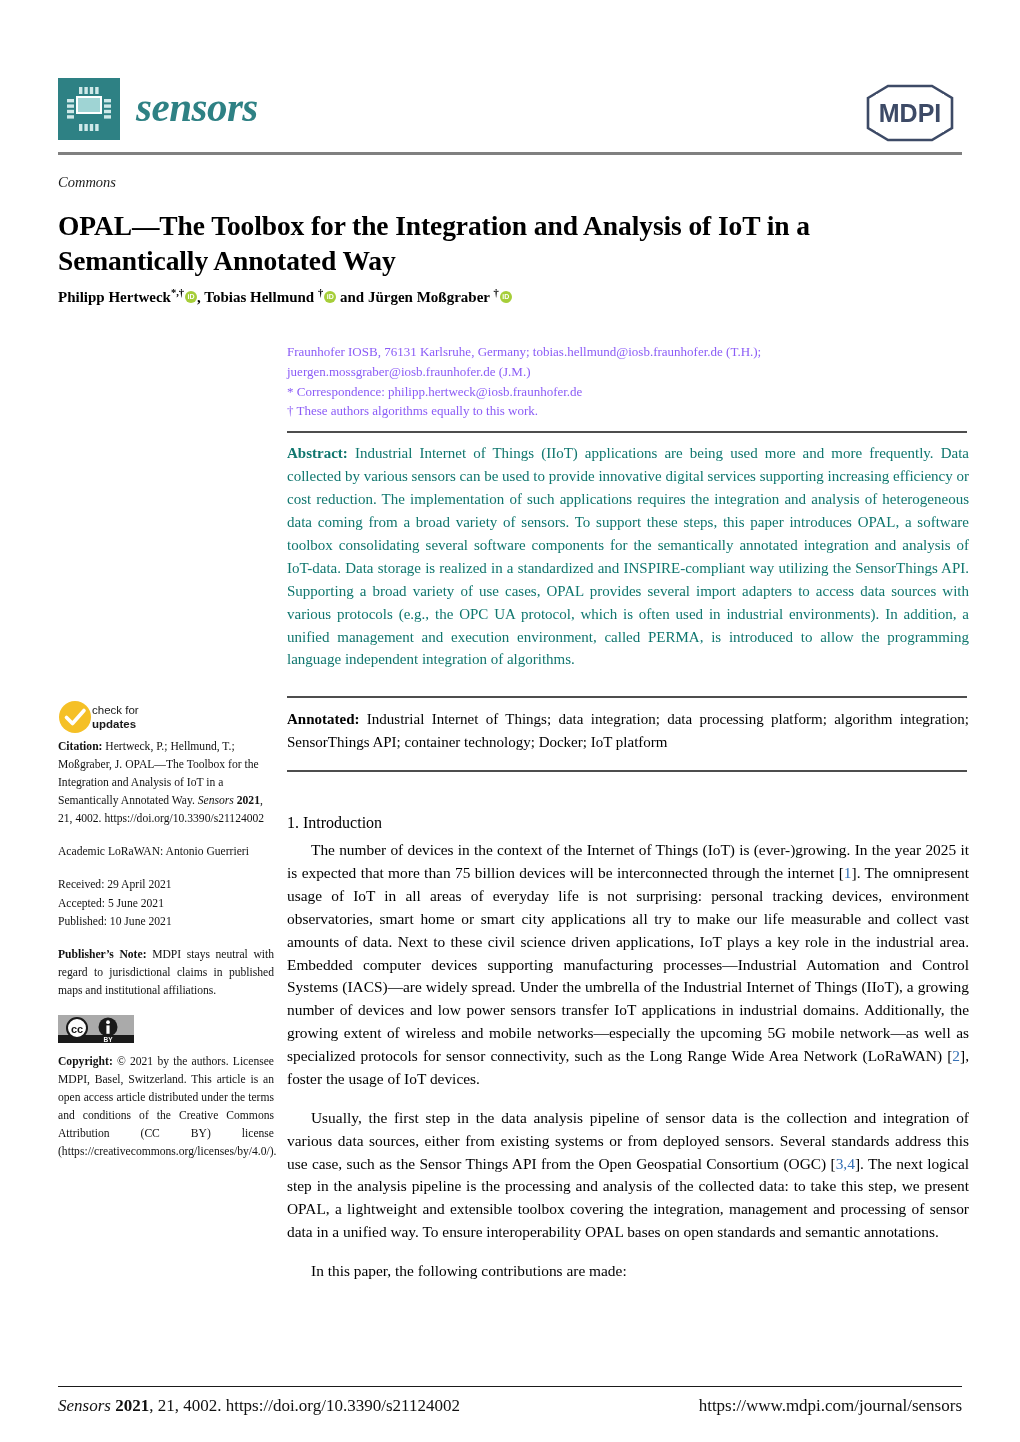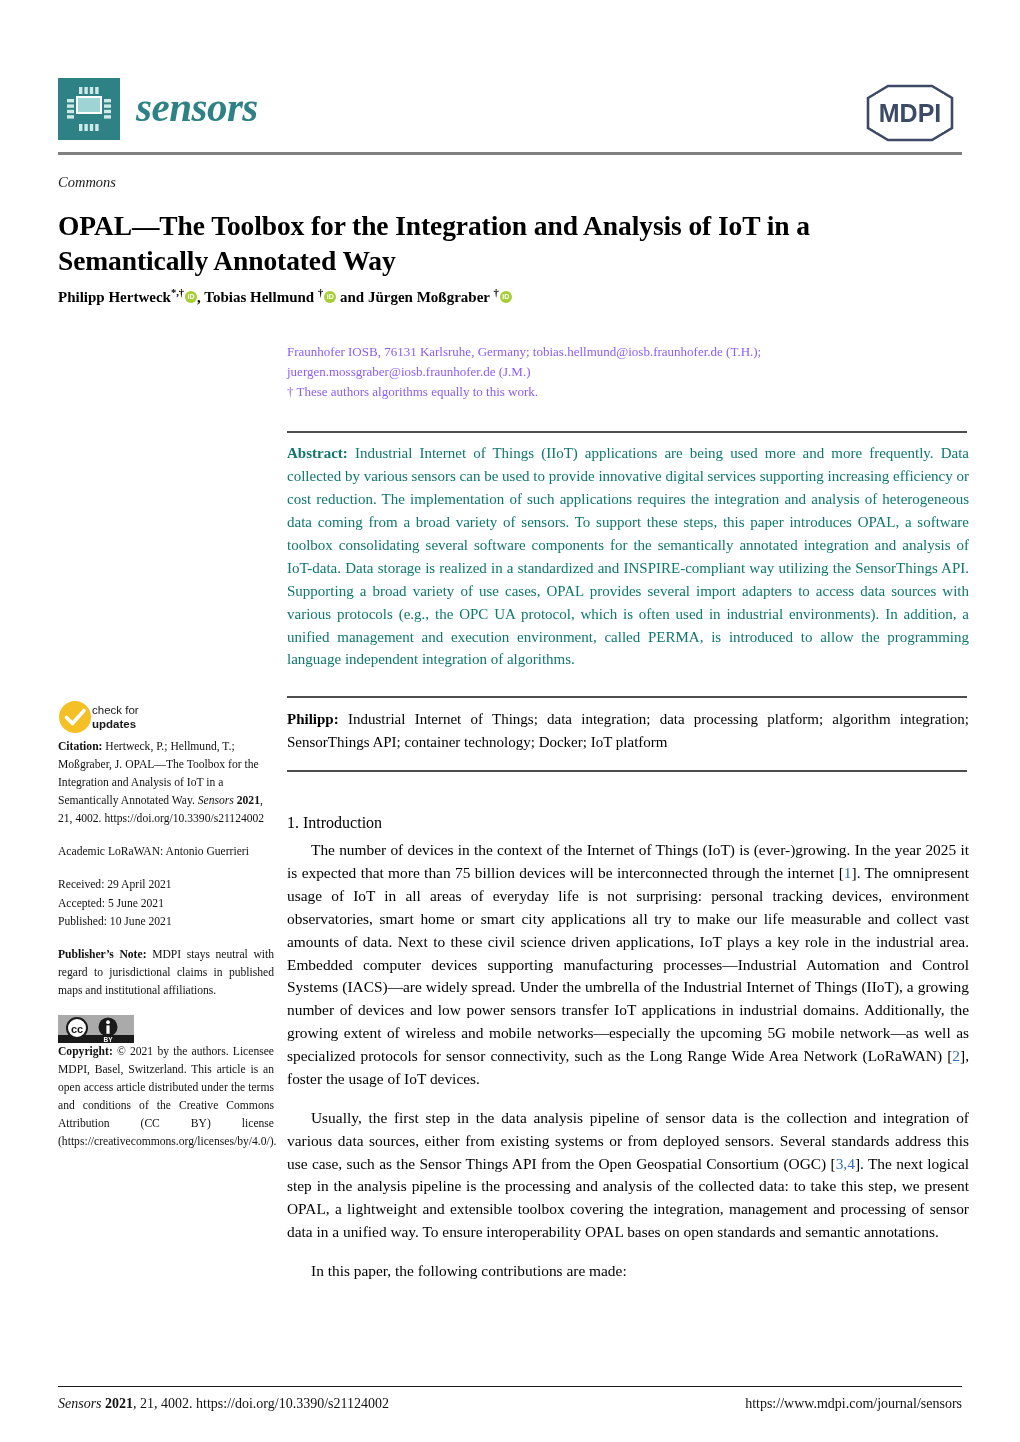--- a/index.html
+++ b/index.html
@@ -177,20 +177,21 @@
     line-height: 1.22;
     color: #1a1a1a;
   }
   .check-text .bold { font-weight: bold; }
   .sb-block { margin-bottom: 15px; text-align: left; }
   .sb-block.justify { text-align: justify; }
   .sb-block b { font-weight: bold; }
   .sb-block i { font-style: italic; }
   .cc-badge {
     width: 76px; height: 28px;
+    margin-bottom: 10px;
     text-decoration: underline;
   }
   .cc-badge svg { display: block; }
 
   
   .body-col {
     position: absolute;
     left: 287px; top: 813px;
     width: 682px;
   }
@@ -217,21 +218,21 @@
     left: 58px; top: 1386px;
     width: 904px; height: 1px;
     background: #1a1a1a;
   }
   .footer {
     position: absolute;
     left: 58px; top: 1396px;
     width: 904px;
     display: flex;
     justify-content: space-between;
-    font-size: 14px;
+    font-size: 17px;
     color: #111;
   }
   .footer i { font-style: italic; }
   .footer b { font-weight: bold; }
 </style>
 </head>
 <body>
 
 <div class="masthead">
   <div class="journal-brand">
@@ -281,31 +282,32 @@
 <div class="authors">
   <span>
     <span>Philipp Hertweck</span><span class="sup">*,†</span><span class="orcid"></span></span><span>, </span><span>
     <span>Tobias Hellmund</span> <span class="sup">†</span><span class="orcid"></span></span><span> and </span><span>
     <span>Jürgen Moßgraber</span> <span class="sup">†</span><span class="orcid"></span></span>
 </div>
 
 <div class="affiliations">
   <div class="affil-line">Fraunhofer IOSB, 76131 Karlsruhe, Germany; tobias.hellmund@iosb.fraunhofer.de (T.H.);</div>
   <div class="affil-line">juergen.mossgraber@iosb.fraunhofer.de (J.M.)</div>
+  <div class="affil-line">*  Correspondence: philipp.hertweck@iosb.fraunhofer.de</div>
   <div class="affil-line">†  These authors algorithms equally to this work.</div>
 </div>
 
 <div class="rule-right" id="rule-abstract-top"></div>
 <div class="abstract">
   <b>Abstract:</b><span> Industrial Internet of Things (IIoT) applications are being used more and more frequently. Data collected by various sensors can be used to provide innovative digital services supporting increasing efficiency or cost reduction. The implementation of such applications requires the integration and analysis of heterogeneous data coming from a broad variety of sensors. To support these steps, this paper introduces OPAL, a software toolbox consolidating several software components for the semantically annotated integration and analysis of IoT-data. Data storage is realized in a standardized and INSPIRE-compliant way utilizing the SensorThings API. Supporting a broad variety of use cases, OPAL provides several import adapters to access data sources with various protocols (e.g., the OPC UA protocol, which is often used in industrial environments). In addition, a unified management and execution environment, called PERMA, is introduced to allow the programming language independent integration of algorithms.</span>
 </div>
 
 <div class="rule-right" id="rule-keywords-top"></div>
 <div class="keywords">
-  <b>Philipp:</b><span> Industrial Internet of Things; data integration; data processing platform; algorithm integration; SensorThings API; container technology; Docker; IoT platform</span>
+  <b>Annotated:</b><span> Industrial Internet of Things; data integration; data processing platform; algorithm integration; SensorThings API; container technology; Docker; IoT platform</span>
 </div>
 <div class="rule-right" id="rule-keywords-bottom"></div>
 
 <div class="sidebar">
 
   <div class="check-updates">
     <span class="check-badge">
       <svg width="34" height="34" viewBox="0 0 34 34" aria-hidden="true">
         <circle cx="17" cy="17" r="16" fill="#f5c026"></circle>
         <path d="M8.5 17.5 L14.5 23.5 L26 10.5" fill="none" stroke="#ffffff" stroke-width="3.6" stroke-linecap="round" stroke-linejoin="round"></path>

